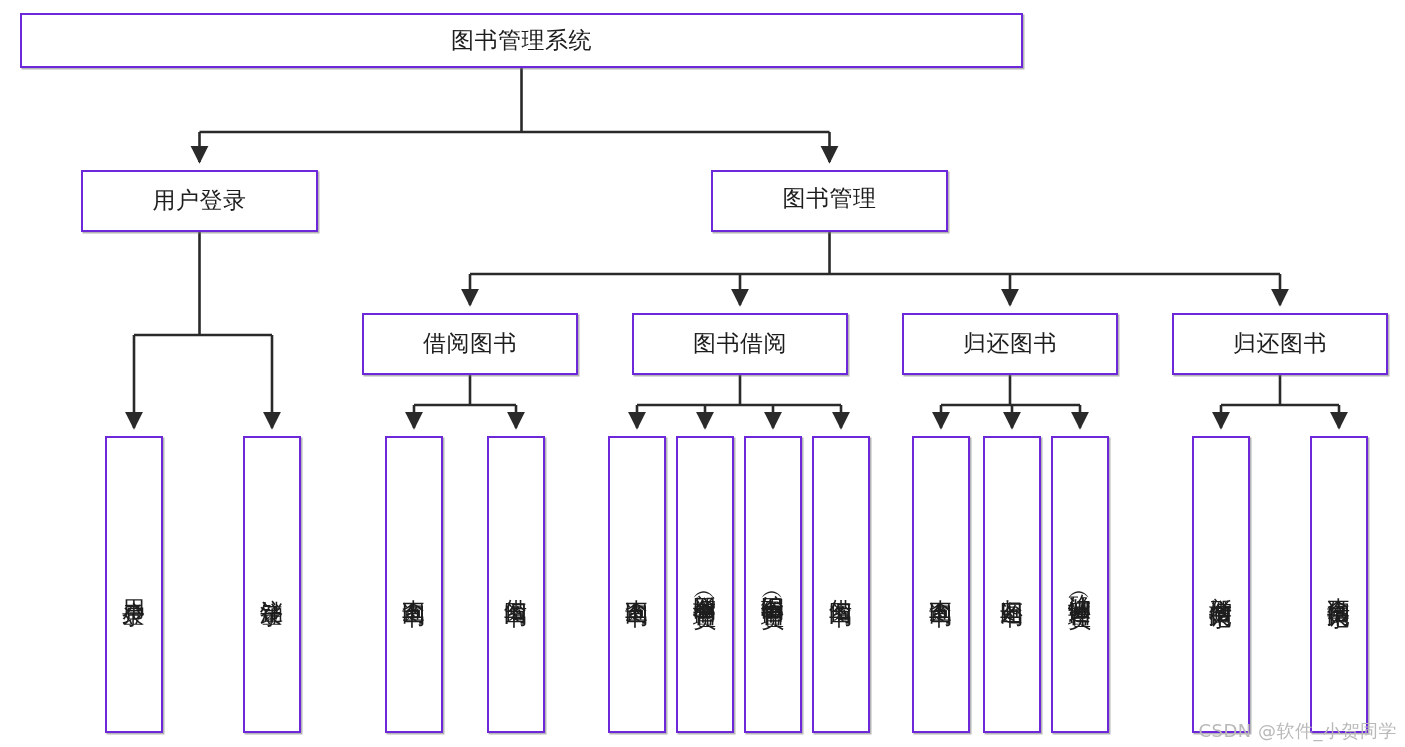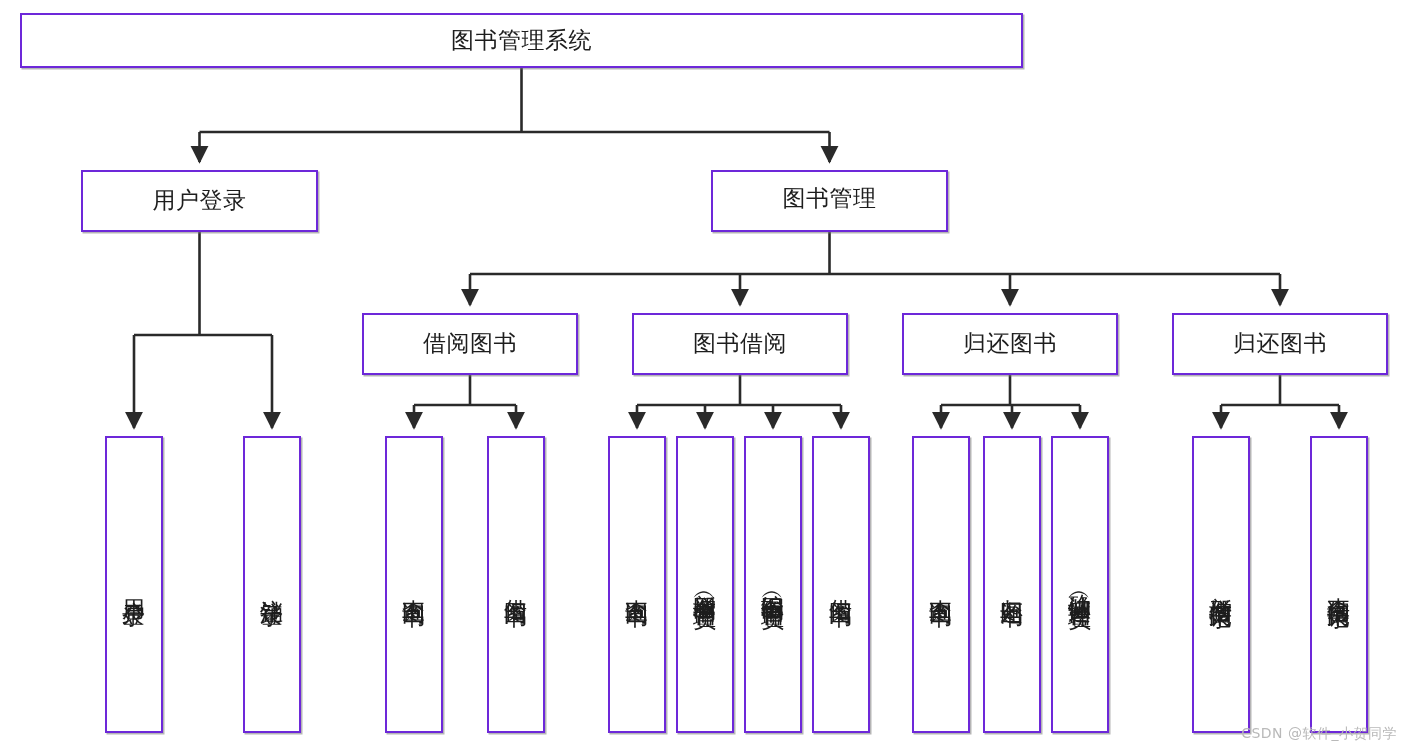--- a/index.html
+++ b/index.html
@@ -50,21 +50,21 @@
   }
   .node.vert span {
     writing-mode: vertical-rl;
     text-orientation: upright;
     white-space: normal;
   }
   .watermark {
     position: absolute;
     right: 8px;
     bottom: 4px;
-    font-size: 14px;
+    font-size: 18px;
     color: #b9b9b9;
     letter-spacing: 0.5px;
     white-space: nowrap;
   }
 </style>
 </head>
 <body>
 
 <div id="canvas">
 

